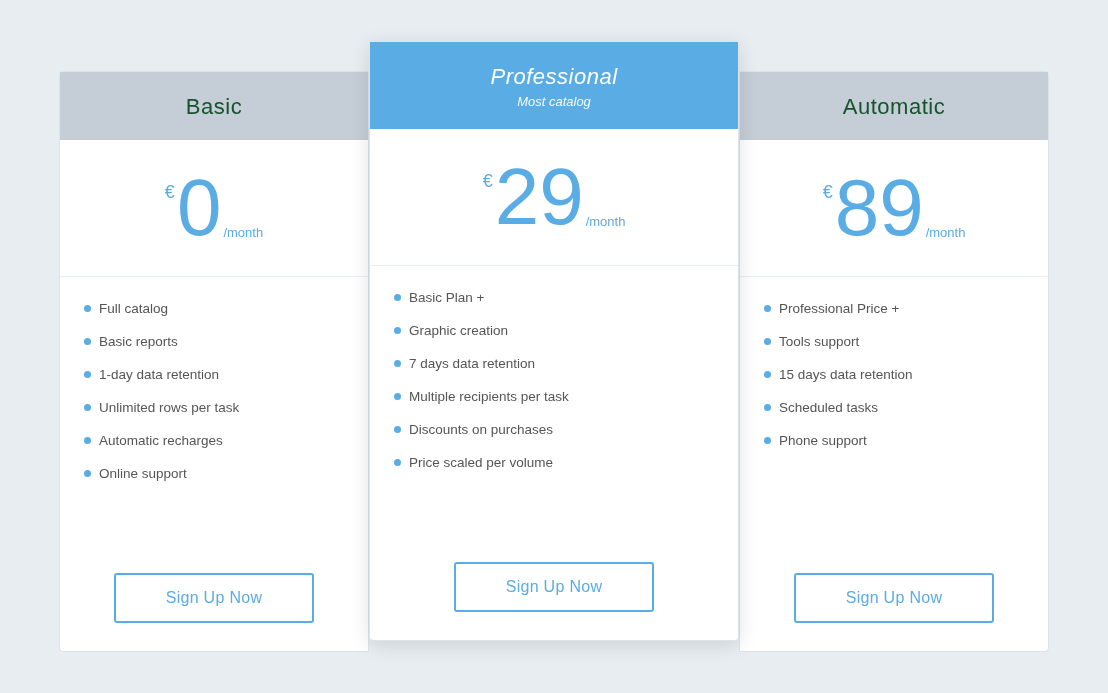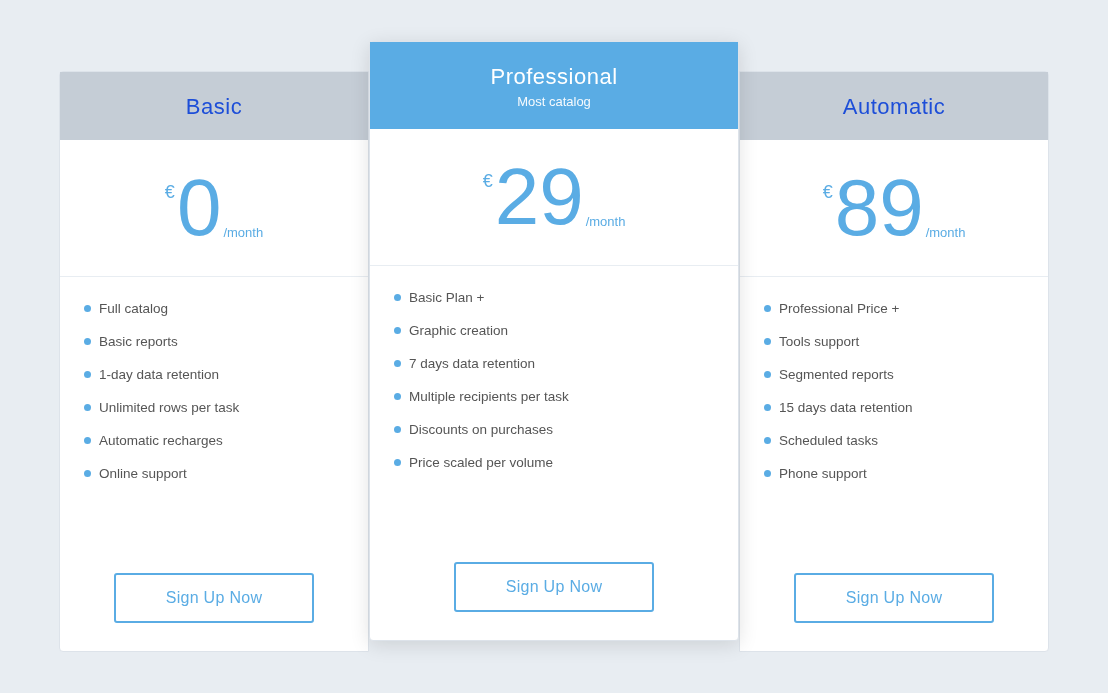--- a/index.html
+++ b/index.html
@@ -47,26 +47,27 @@
     }
 
     .plan-header {
       padding: 22px 20px 20px;
       text-align: center;
     }
 
     .plan-header.basic-header,
     .plan-header.enterprise-header {
       background: #c5cdd6;
-      color: #1d4ed8;
+      color: #14532d;
     }
 
     .plan-header.professional-header {
       background: #5aace4;
       color: #fff;
+      font-style: italic;
     }
 
     .plan-name {
       font-size: 22px;
       font-weight: 400;
       letter-spacing: 0.5px;
     }
 
     .plan-subtitle {
       font-size: 13px;
@@ -240,24 +241,20 @@
         <div class="feature-item">
           <div class="feature-bullet"></div>
           <span>Professional Price +</span>
         </div>
         <div class="feature-item">
           <div class="feature-bullet"></div>
           <span>Tools support</span>
         </div>
         <div class="feature-item">
           <div class="feature-bullet"></div>
-          <span>Segmented reports</span>
-        </div>
-        <div class="feature-item">
-          <div class="feature-bullet"></div>
           <span>15 days data retention</span>
         </div>
         <div class="feature-item">
           <div class="feature-bullet"></div>
           <span>Scheduled tasks</span>
         </div>
         <div class="feature-item">
           <div class="feature-bullet"></div>
           <span>Phone support</span>
         </div>

